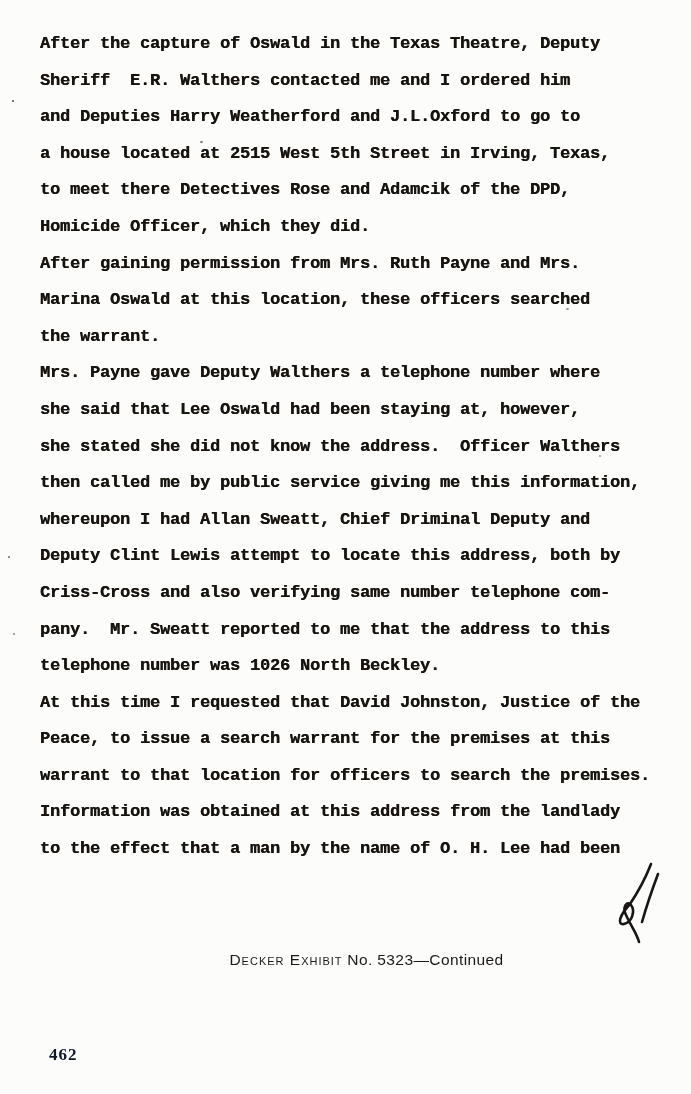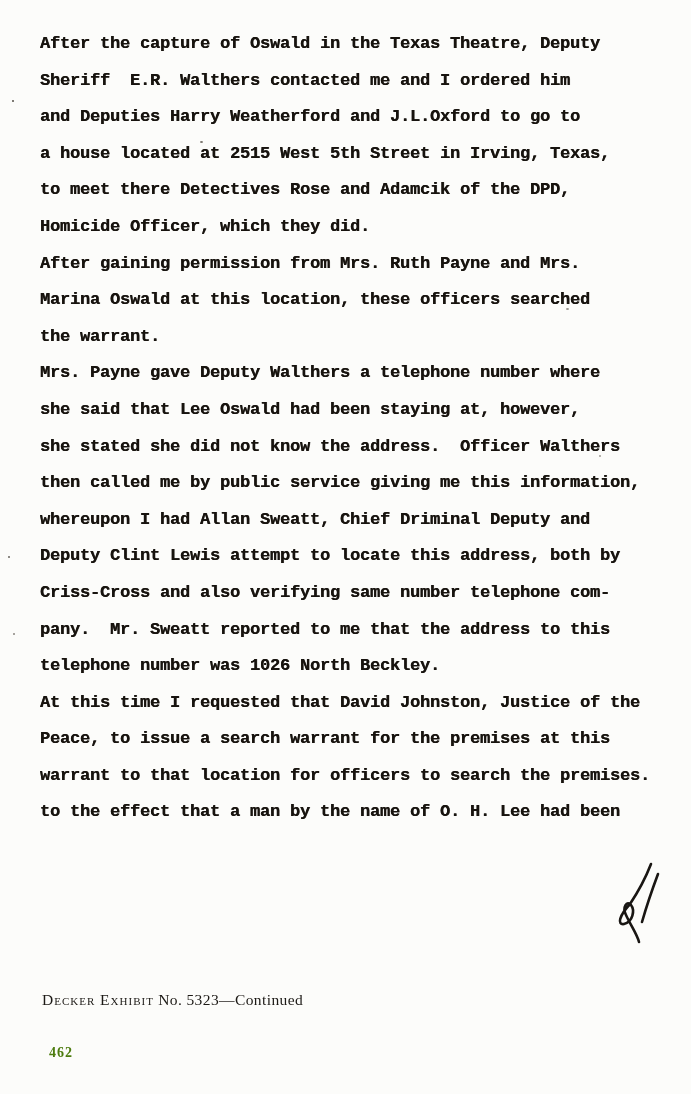--- a/index.html
+++ b/index.html
@@ -34,38 +34,37 @@
   .line {
     height: 36.6px;
     line-height: 36.6px;
     white-space: pre;
   }
   .caption {
     position: absolute;
     left: 42px;
     right: 0;
     top: 951px;
-    text-align: left;
+    text-align: center;
     color: #1c1915;
-    font-family: Liberation Serif, serif;
+    font-family: Liberation Sans, sans-serif;
     font-size: 15.5px;
     letter-spacing: 0.4px;
-    margin-top: 40px;
   }
   .caption .sc {
     font-variant: small-caps;
     letter-spacing: 1px;
   }
   .pageno {
     position: absolute;
     left: 49px;
     top: 1045px;
-    color: #4d7c0f;
+    color: #0f172a;
     font-family: "Liberation Serif", serif;
-    font-size: 14px;
+    font-size: 17px;
     font-weight: bold;
     letter-spacing: 1px;
   }
   .squiggle {
     position: absolute;
     left: 606px;
     top: 858px;
     width: 60px;
     height: 88px;
   }
@@ -107,20 +106,21 @@
       <div class="line">she stated she did not know the address.  Officer Walthers</div>
       <div class="line">then called me by public service giving me this information,</div>
       <div class="line">whereupon I had Allan Sweatt, Chief Driminal Deputy and</div>
       <div class="line">Deputy Clint Lewis attempt to locate this address, both by</div>
       <div class="line">Criss-Cross and also verifying same number telephone com-</div>
       <div class="line">pany.  Mr. Sweatt reported to me that the address to this</div>
       <div class="line">telephone number was 1026 North Beckley.</div>
       <div class="line">At this time I requested that David Johnston, Justice of the</div>
       <div class="line">Peace, to issue a search warrant for the premises at this</div>
       <div class="line">warrant to that location for officers to search the premises.</div>
+      <div class="line">Information was obtained at this address from the landlady</div>
       <div class="line">to the effect that a man by the name of O. H. Lee had been</div>
     </div>
 
   <svg class="squiggle" viewBox="0 0 60 88" aria-hidden="true">
     <path d="M45 6 C 38 24 28 40 24 46 C 13 58 11 67 18 66 C 27 64 29 52 25 47 C 21 42 16 49 20 57 C 25 68 31 76 33 84"></path>
     <path d="M52 16 C 46 32 40 50 36 64"></path>
   </svg>
 
   <div class="caption">
     <span class="sc">Decker Exhibit</span><span> No. 5323—Continued</span>

